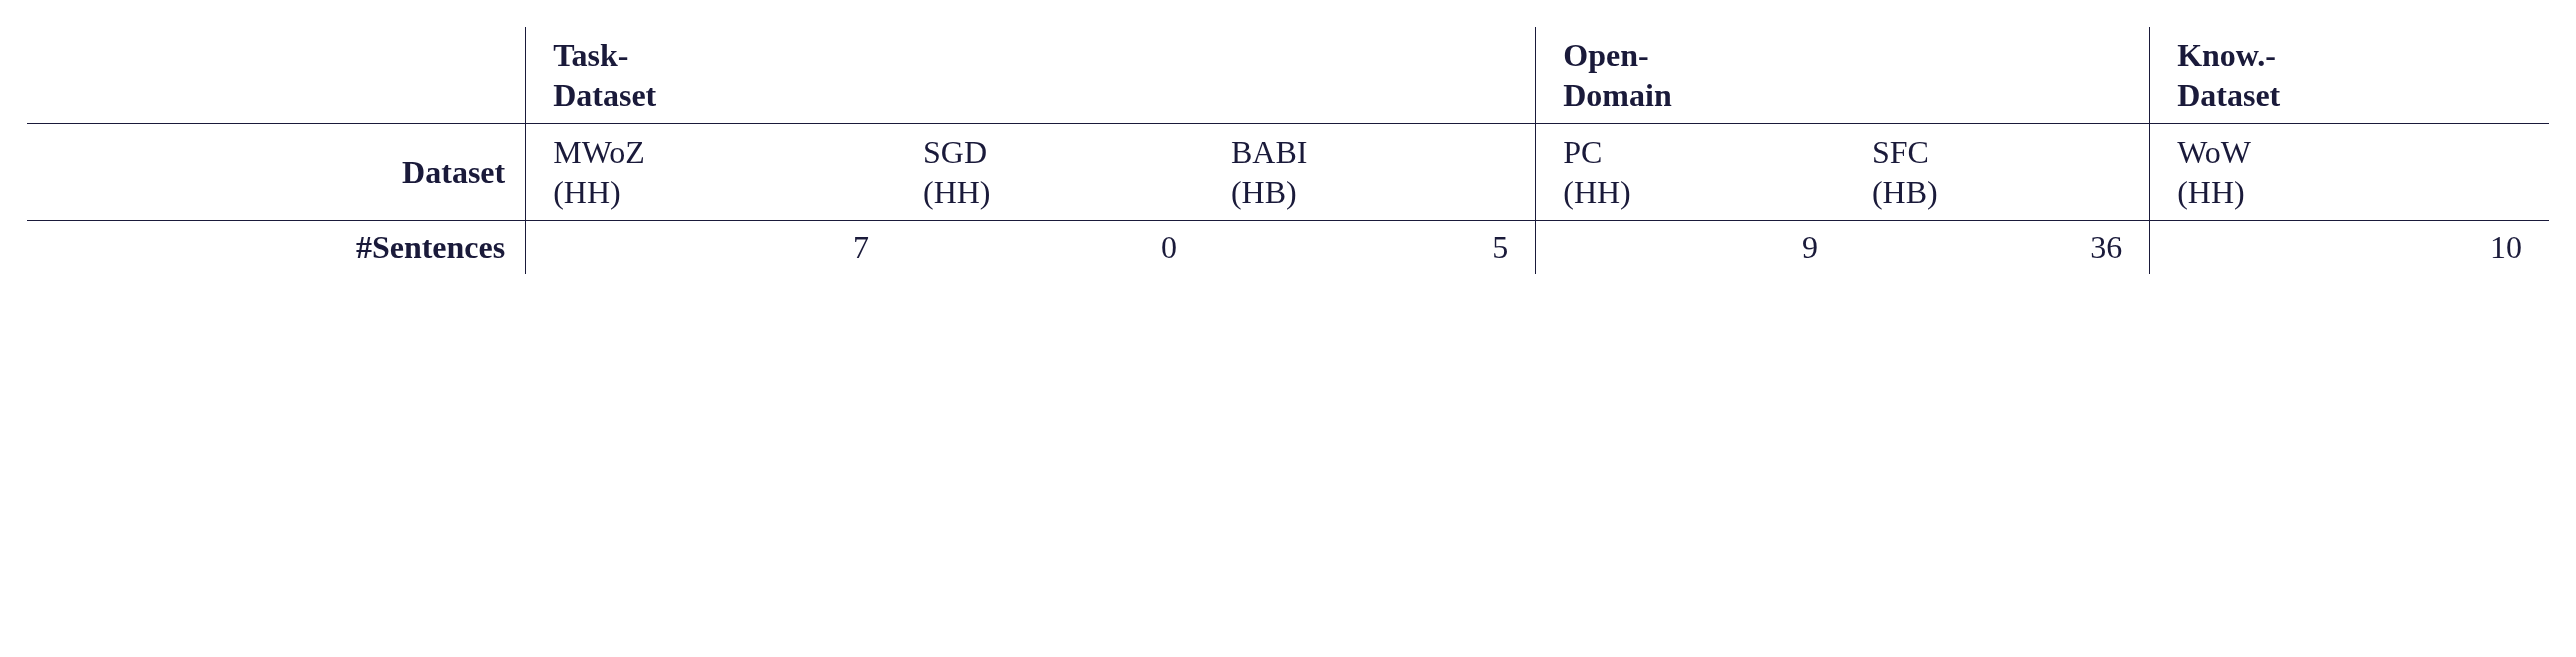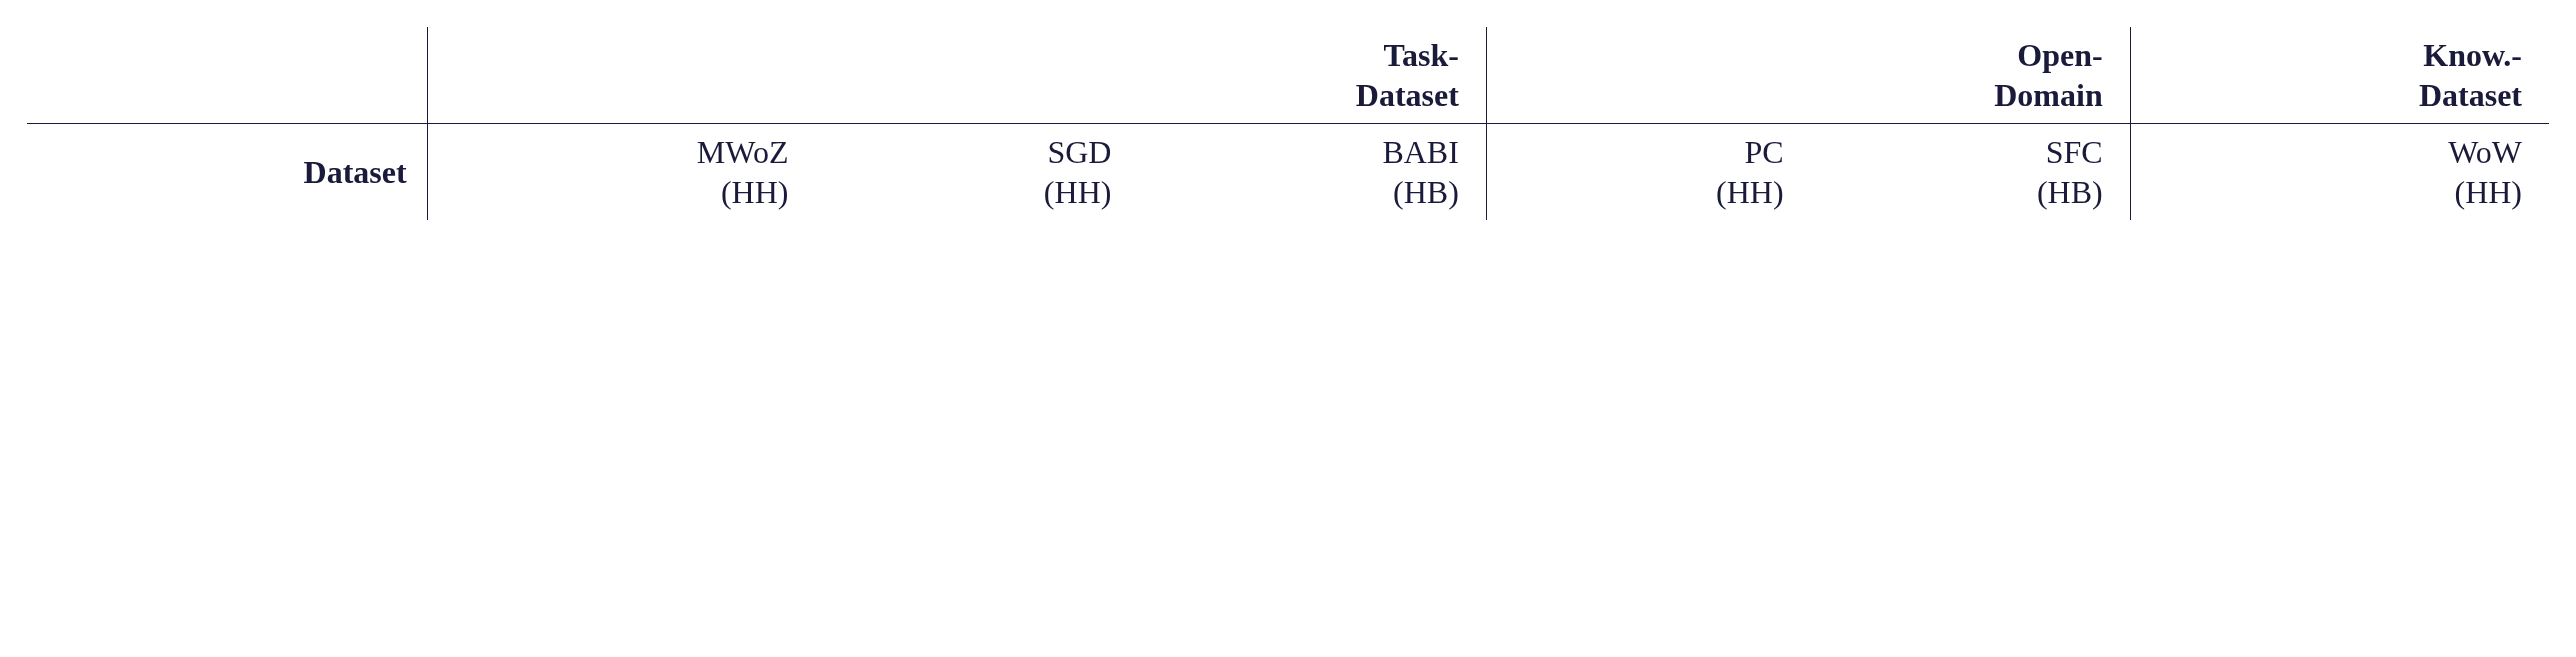--- a/index.html
+++ b/index.html
@@ -20,25 +20,25 @@
       vertical-align: middle;
     }
     .row-label {
       font-weight: bold;
       text-align: right;
       white-space: nowrap;
       padding-right: 20px;
     }
     .group-header {
       font-weight: bold;
-      text-align: right;
+      text-align: left;
       line-height: 1.25;
     }
     .dataset-cell {
-      text-align: right;
+      text-align: left;
       line-height: 1.25;
     }
     .num-cell {
       text-align: right;
       padding-right: 27px;
     }
     .hline-top td, .hline-top th {
       border-top: 1.3px solid #1a1a3a;
     }
     
@@ -95,15 +95,27 @@
       <span>SFC</span><br>
       <span>(HB)</span>
     </td>
 
     <td class="dataset-cell vleft">
       <span>WoW</span><br>
       <span>(HH)</span>
     </td>
   </tr>
 
+  <tr class="hline-top">
+    <th class="row-label">#Sentences</th>
+
+    <td class="num-cell vleft">7</td>
+    <td class="num-cell">0</td>
+    <td class="num-cell">5</td>
+
+    <td class="num-cell vleft">9</td>
+    <td class="num-cell">36</td>
+
+    <td class="num-cell vleft">10</td>
+  </tr>
 </tbody>
   </table>
 
 
 </body></html>

